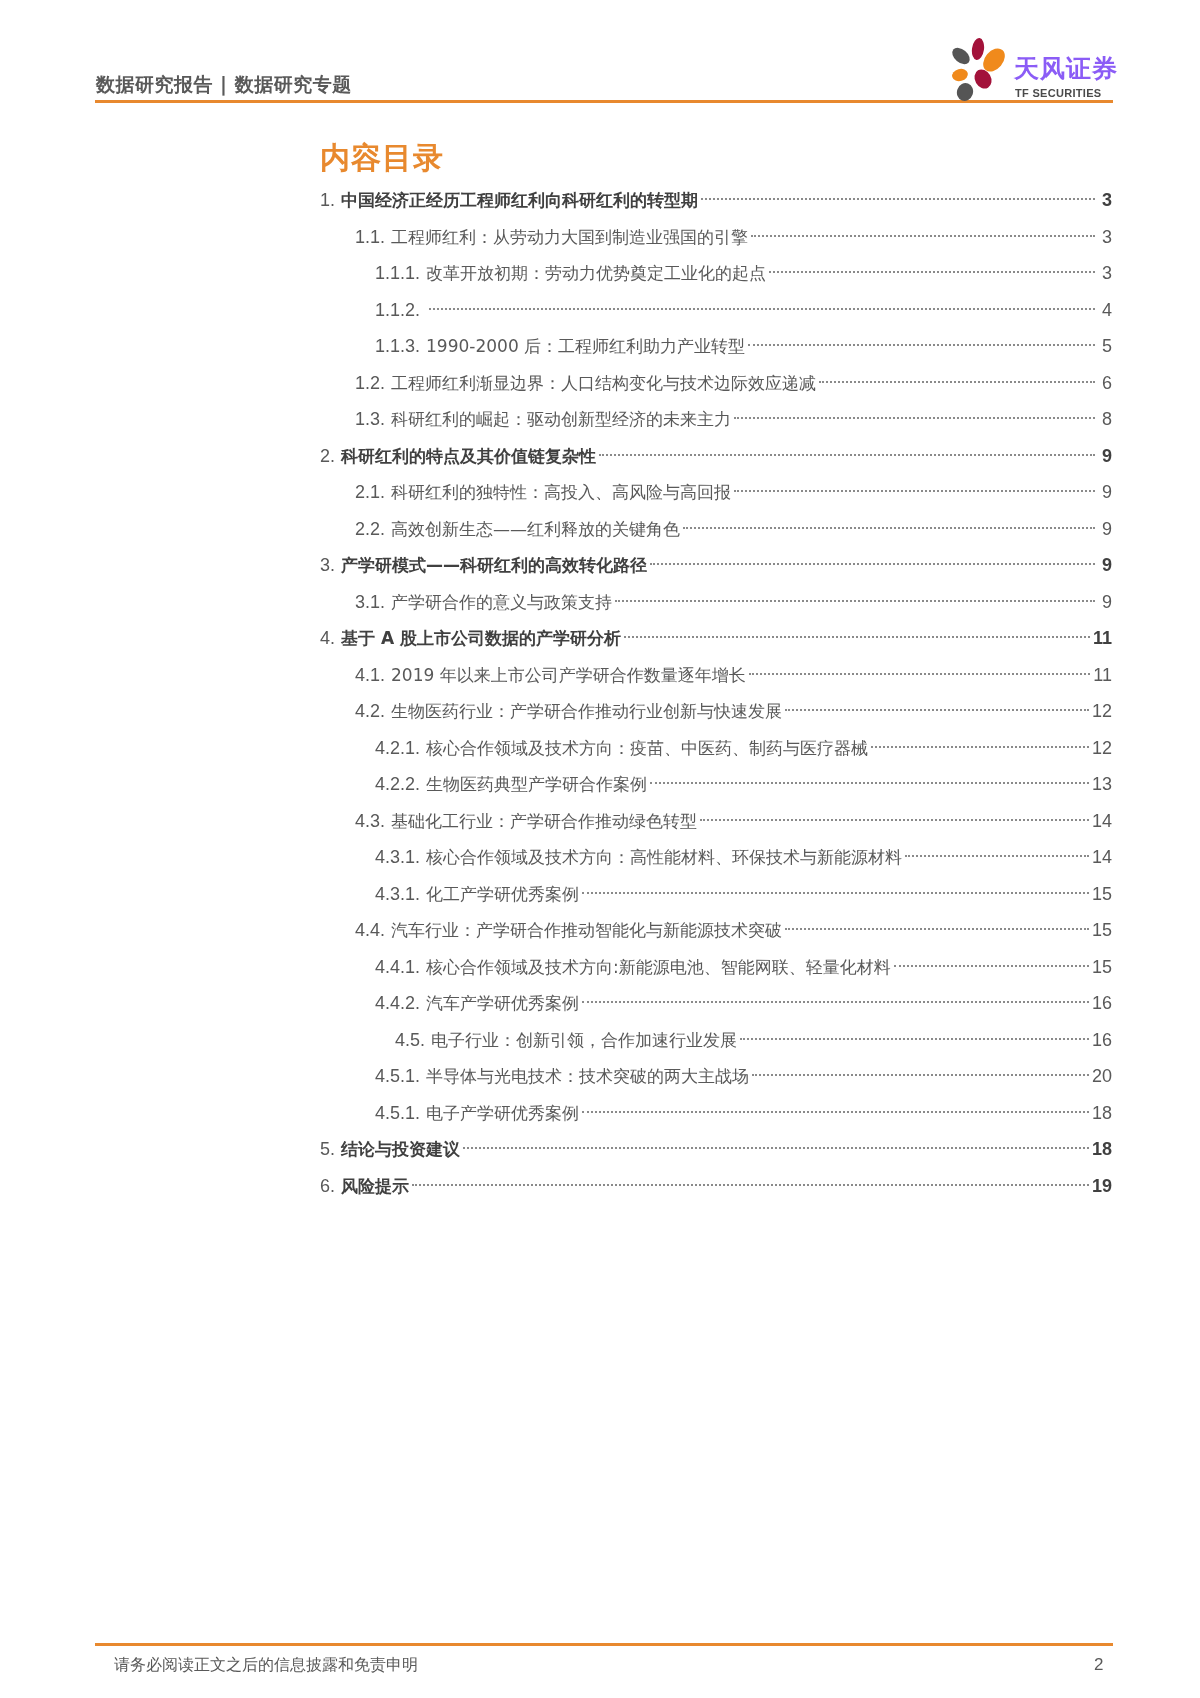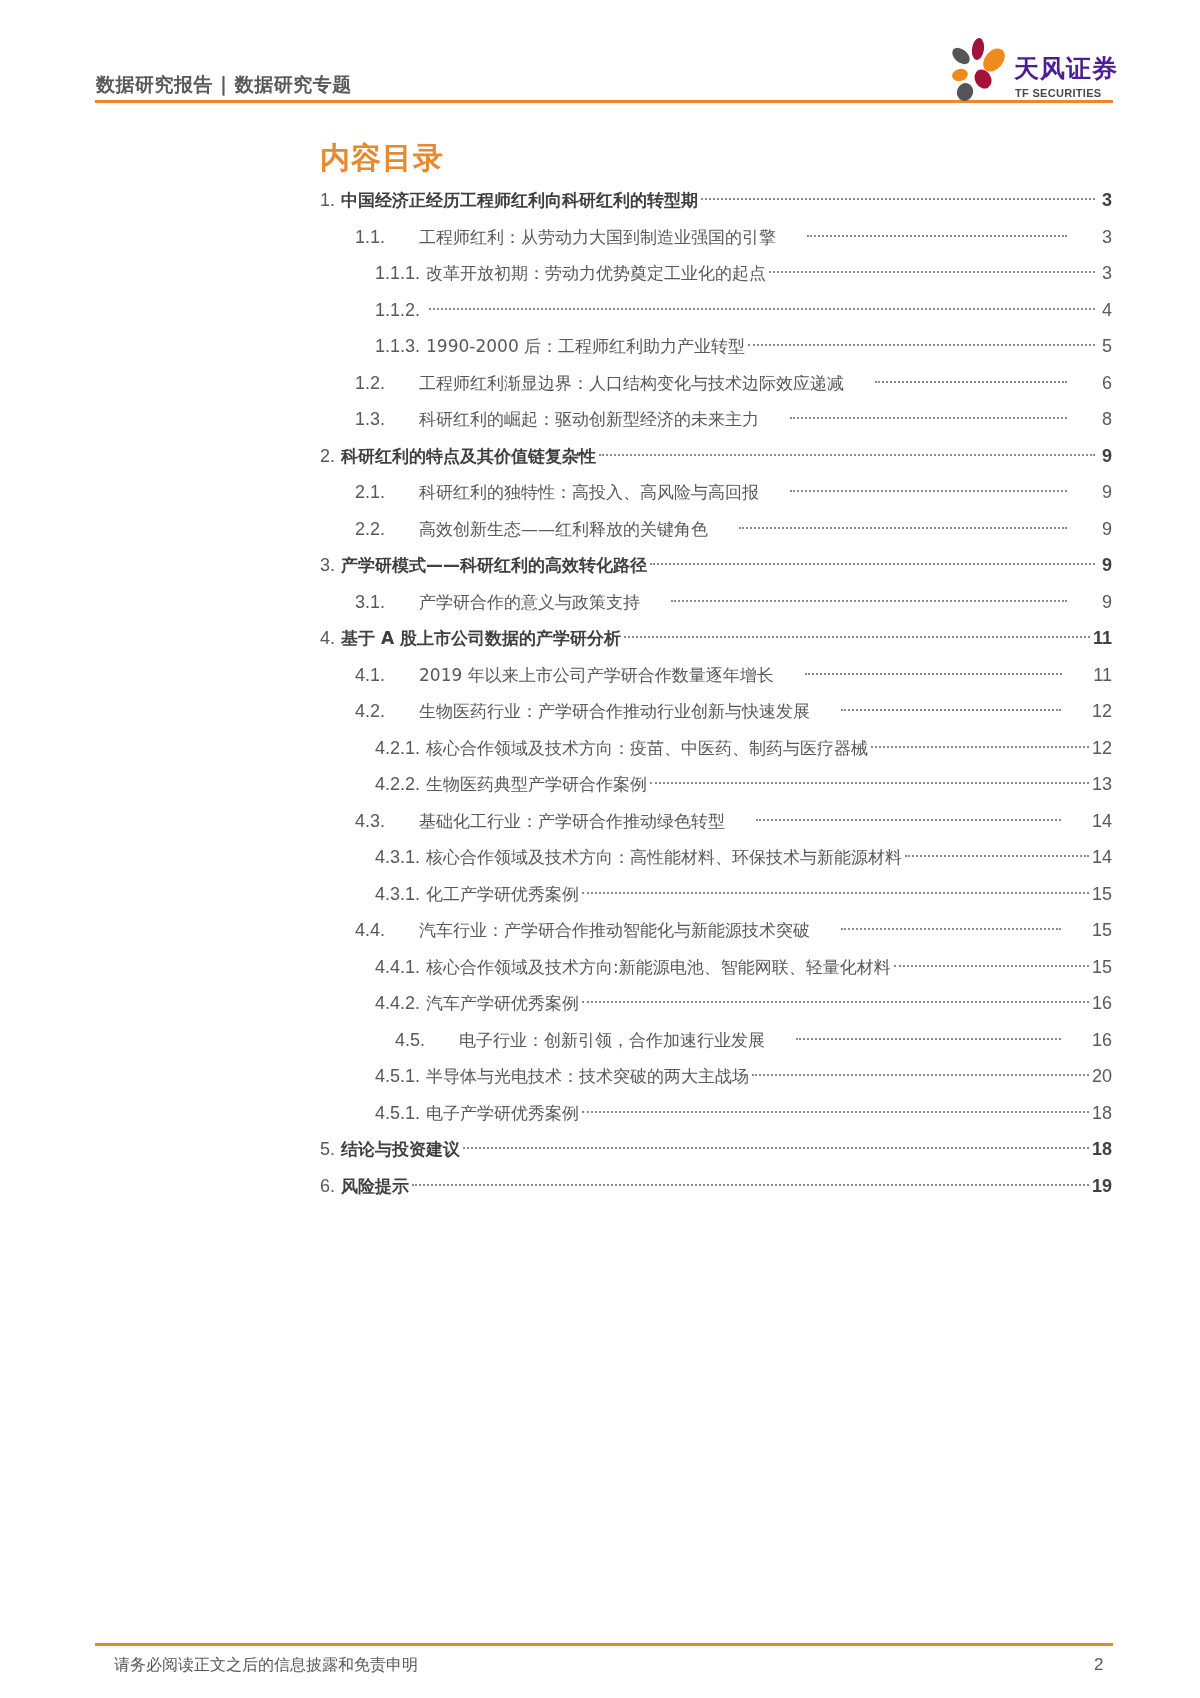--- a/index.html
+++ b/index.html
@@ -5,33 +5,33 @@
   html, body { margin: 0; padding: 0; background: #ffffff; }
   body { width: 1200px; height: 1698px; position: relative; overflow: hidden;
          font-family: "Liberation Sans", "DejaVu Sans", sans-serif; color: #595959; }
 
   .header-text { position: absolute; left: 96px; top: 72px; font-size: 19px; font-weight: bold;
                  color: #595959; letter-spacing: 0.5px; font-family: "DejaVu Sans", sans-serif; }
   .header-rule { position: absolute; left: 95px; top: 100px; width: 1018px; height: 3px; background: #E8892E; }
 
   .logo { position: absolute; left: 948px; top: 38px; width: 170px; height: 64px; }
   .logo .mark { position: absolute; left: 0; top: 0; width: 62px; height: 64px; }
-  .logo .cn { position: absolute; left: 66px; top: 14px; font-size: 25px; font-weight: bold; color: #4c1d95;
+  .logo .cn { position: absolute; left: 66px; top: 14px; font-size: 25px; font-weight: bold; color: #8b5cf6;
               font-family: "DejaVu Sans", sans-serif; letter-spacing: 1px; }
   .logo .en { position: absolute; left: 67px; top: 49px; font-size: 11px; font-weight: bold; color: #4a4a4a;
               letter-spacing: 0.3px; }
 
   .toc-title { position: absolute; left: 320px; top: 138px; font-size: 30px; font-weight: bold; color: #E8892E;
                font-family: "DejaVu Sans", sans-serif; letter-spacing: 1px; }
 
   .toc { position: absolute; left: 0; top: 185px; width: 1200px; }
   .toc-row { position: absolute; height: 30px; display: flex; align-items: baseline; right: 88px;
              font-size: 18px; color: #595959; line-height: 30px; white-space: nowrap; }
   .toc-row.l1 { left: 320px; font-weight: bold; color: #404040; }
-  .toc-row.l2 { left: 355px; gap: 28px; }
+  .toc-row.l2 { left: 355px; }
   .toc-row.l3 { left: 375px; }
   .toc-row .num { margin-right: 6px; font-family: "Liberation Sans Narrow", "Liberation Sans", sans-serif; }
   .toc-row.l1 .num { font-weight: normal; color: #595959; }
   .toc-row .label { font-family: "DejaVu Sans", sans-serif; font-size: 17px; }
   .toc-row.l1 .label { font-weight: bold; }
   .toc-row .dots { flex: 1; border-bottom: 2px dotted #8a8a8a; margin: 0 3px; position: relative; top: -6px; min-width: 10px; }
   .toc-row .page { font-size: 18px; text-align: right; min-width: 14px; }
   .toc-row.l1 .page { font-weight: bold; color: #404040; }
 
   .footer-rule { position: absolute; left: 95px; top: 1643px; width: 1018px; height: 3px; background: #E8892E; }

